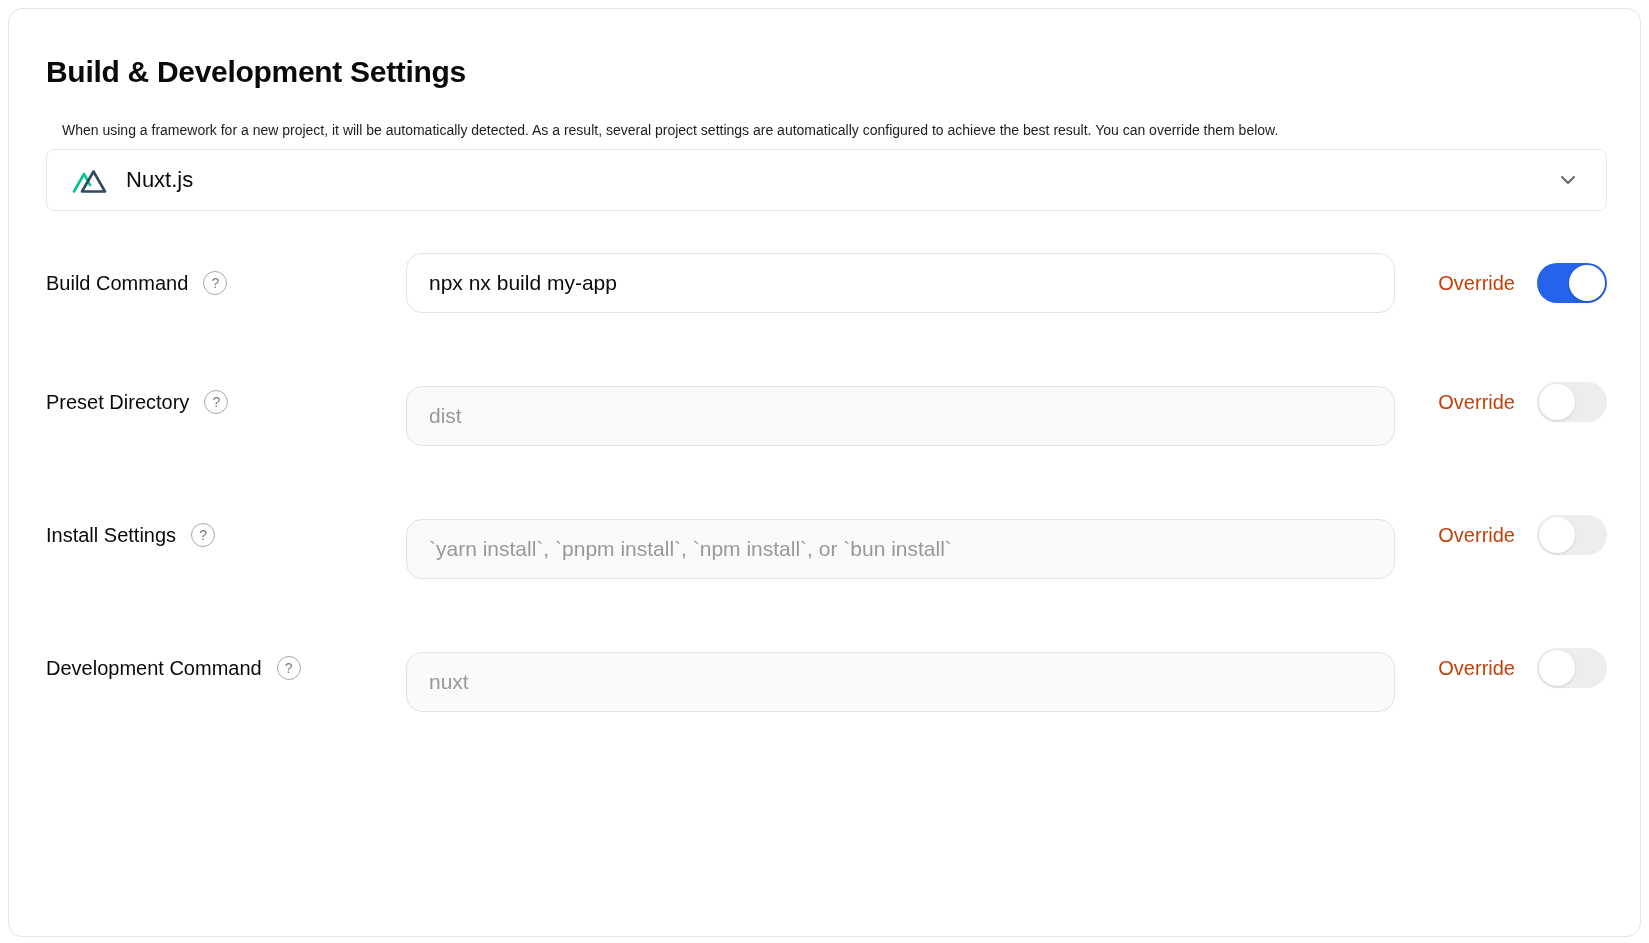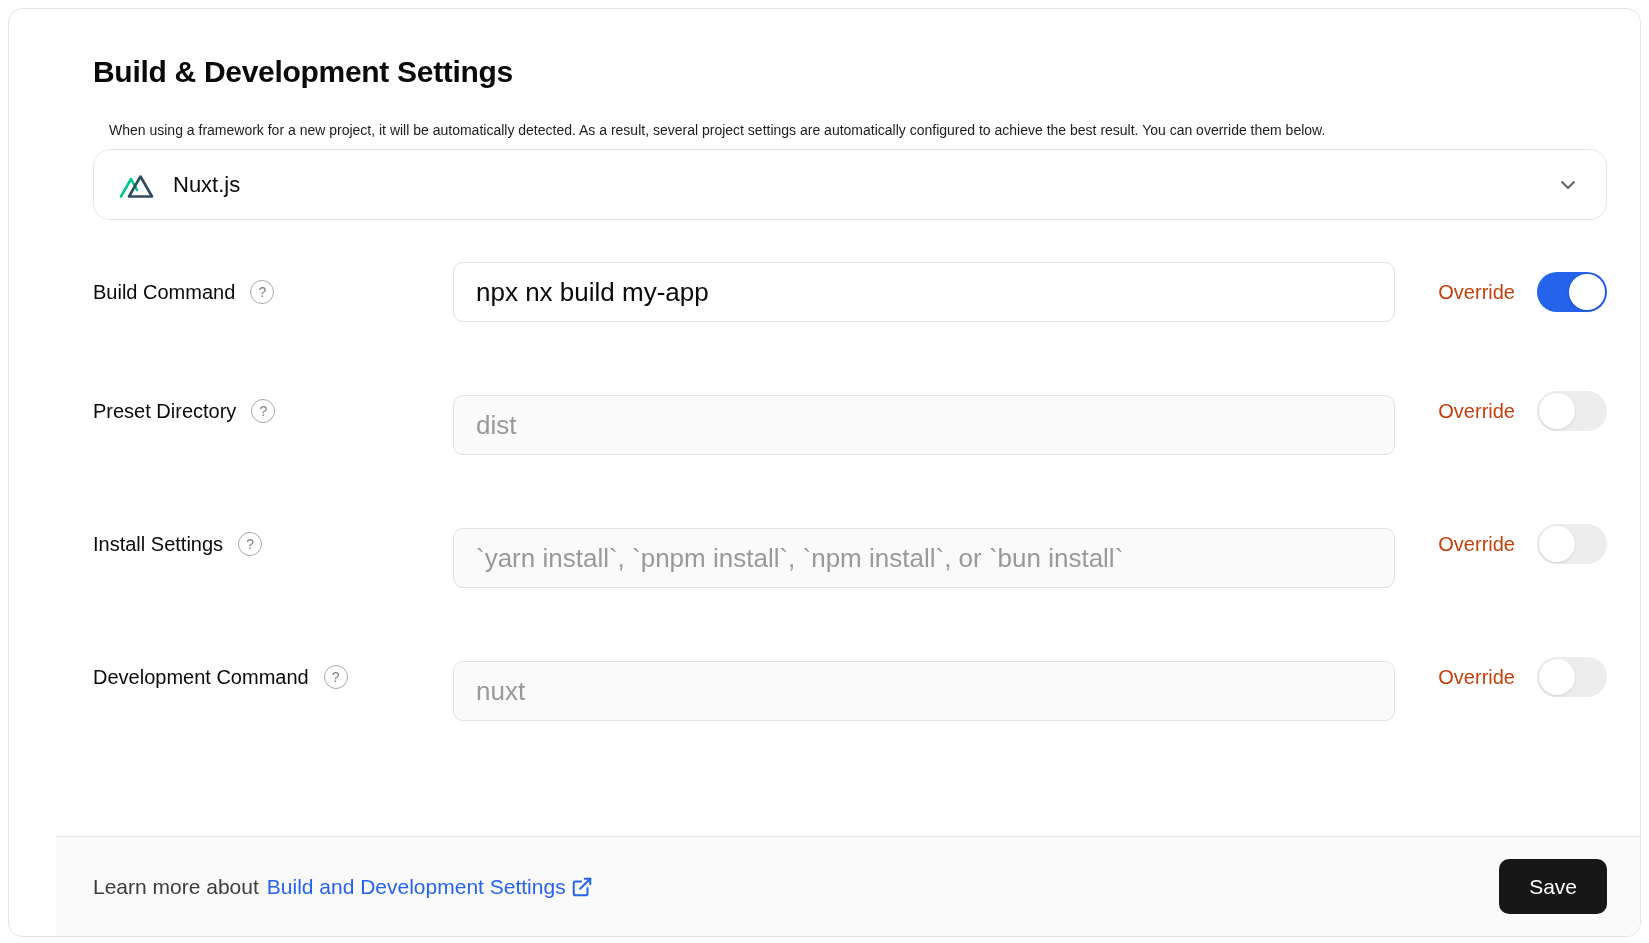--- a/index.html
+++ b/index.html
@@ -11,40 +11,39 @@
     color: #0a0a0a;
   }
   .card {
     margin: 8px 8px 6px 8px;
     width: 1633px; height: 929px;
     background: #fff;
     border: 1px solid #e5e5e5;
     border-radius: 14px;
     display: flex; flex-direction: column;
     overflow: hidden;
-    padding-left: 47px;
   }
   .card-body { padding: 46px 33px 0 37px; }
   h2.title {
     margin: 0;
     font-size: 30px; font-weight: 700;
     letter-spacing: -0.3px;
     color: #0a0a0a;
   }
   p.desc {
     margin: 22px 0 0 16px;
     font-size: 14px; line-height: 38px;
     color: #1c1c1c;
     max-width: 1480px;
   }
   .fw-label { margin: 30px 0 12px 0; font-size: 18px; color: #666; }
   .select {
-    height: 71px;
+    height: 62px;
     border: 1px solid #e5e5e5;
-    border-radius: 17px;
+    border-radius: 8px;
     background: #fff;
     display: flex; align-items: center;
     padding: 0 26px 0 24px;
     gap: 15px;
     font-size: 22px; color: #0a0a0a;
     cursor: pointer;
   }
   .icon-wrap { display: flex; align-items: center; }
   .select .chev { margin-left: auto; display: flex; }
   .rows { margin-top: 42px; }
@@ -54,23 +53,23 @@
   .help {
     width: 24px; height: 24px;
     border: 1.5px solid #a8a8a8; border-radius: 50%;
     color: #7d7d7d; font-size: 14px; line-height: 1;
     display: flex; align-items: center; justify-content: center;
     cursor: pointer; flex: 0 0 24px;
     background: #fff;
   }
   .field {
     flex: 1; height: 60px;
-    border: 1px solid #e3e3e3; border-radius: 10px;
+    border: 1px solid #e3e3e3; border-radius: 16px;
     padding: 0 22px;
-    font-size: 26px; color: #0a0a0a;
+    font-size: 21px; color: #0a0a0a;
     font-family: inherit;
     background: #fff; outline: none;
   }
   .field.disabled { background: #fafafa; color: #999; margin-top: 28px; }
   .field::placeholder { color: #999; opacity: 1; }
   .override { display: flex; align-items: center; gap: 22px; margin-left: 43px; }
   .ov-label { font-size: 20px; font-weight: 500; color: #c2410c; }
   .toggle {
     position: relative; width: 70px; height: 40px;
     border-radius: 20px; border: none; padding: 0;
@@ -196,29 +195,13 @@
           <span class="ov-label">Override</span>
           <button class="toggle off" role="switch" aria-checked="false">
               <span class="knob"></span>
             </button>
         </div>
       </div>
 
     </div>
   </div>
 
-  <div class="footer">
-    <div class="learn">
-      <span>Learn more about</span>
-      <a>
-        <span>Build and Development Settings</span>
-        <span class="icon-wrap">
-          <svg width="22" height="22" viewBox="0 0 24 24" fill="none" stroke="currentColor" stroke-width="2.2" stroke-linecap="round" stroke-linejoin="round">
-            <path d="M18 13v6a2 2 0 0 1-2 2H5a2 2 0 0 1-2-2V8a2 2 0 0 1 2-2h6"></path>
-            <polyline points="15 3 21 3 21 9"></polyline>
-            <line x1="10" y1="14" x2="21" y2="3"></line>
-          </svg>
-        </span>
-      </a>
-    </div>
-    <button class="save">Save</button>
-  </div>
 </div>
 
 </body></html>

